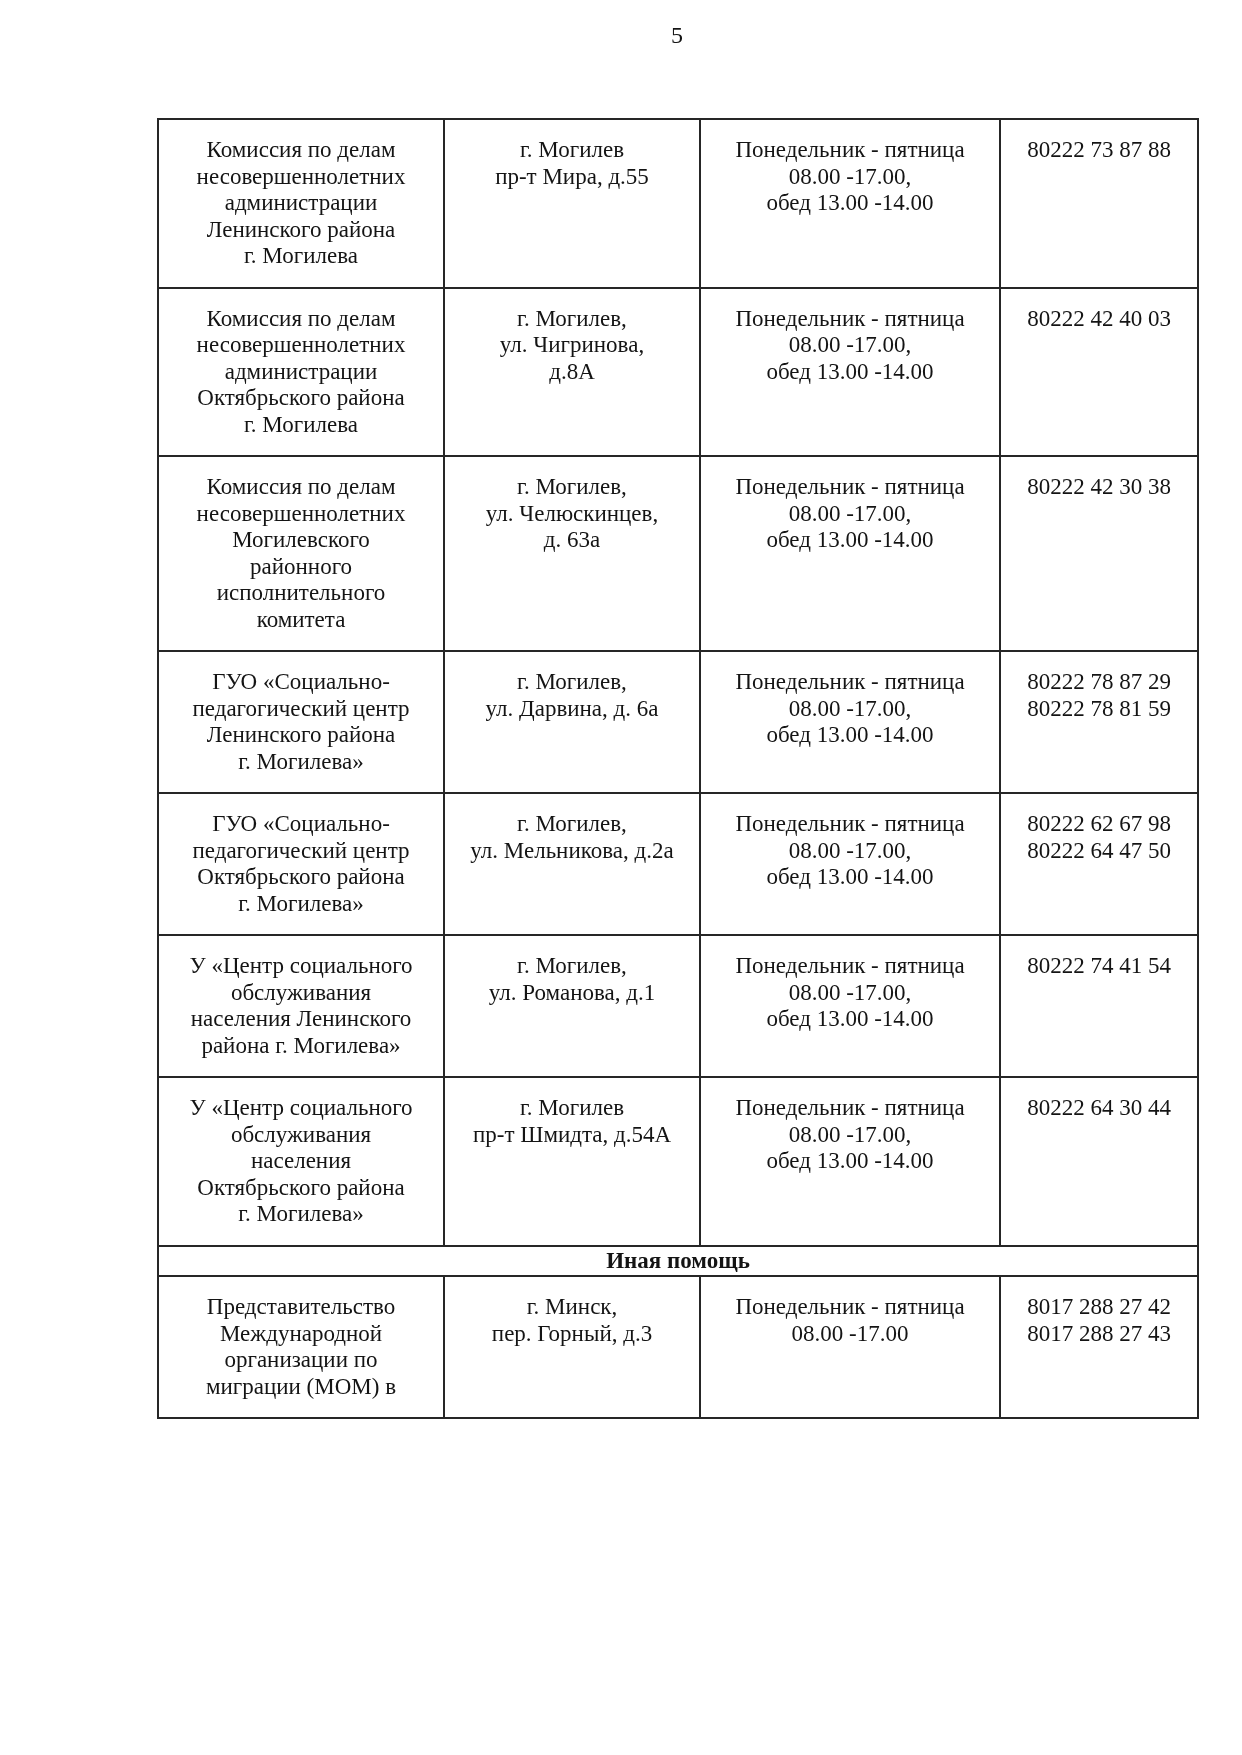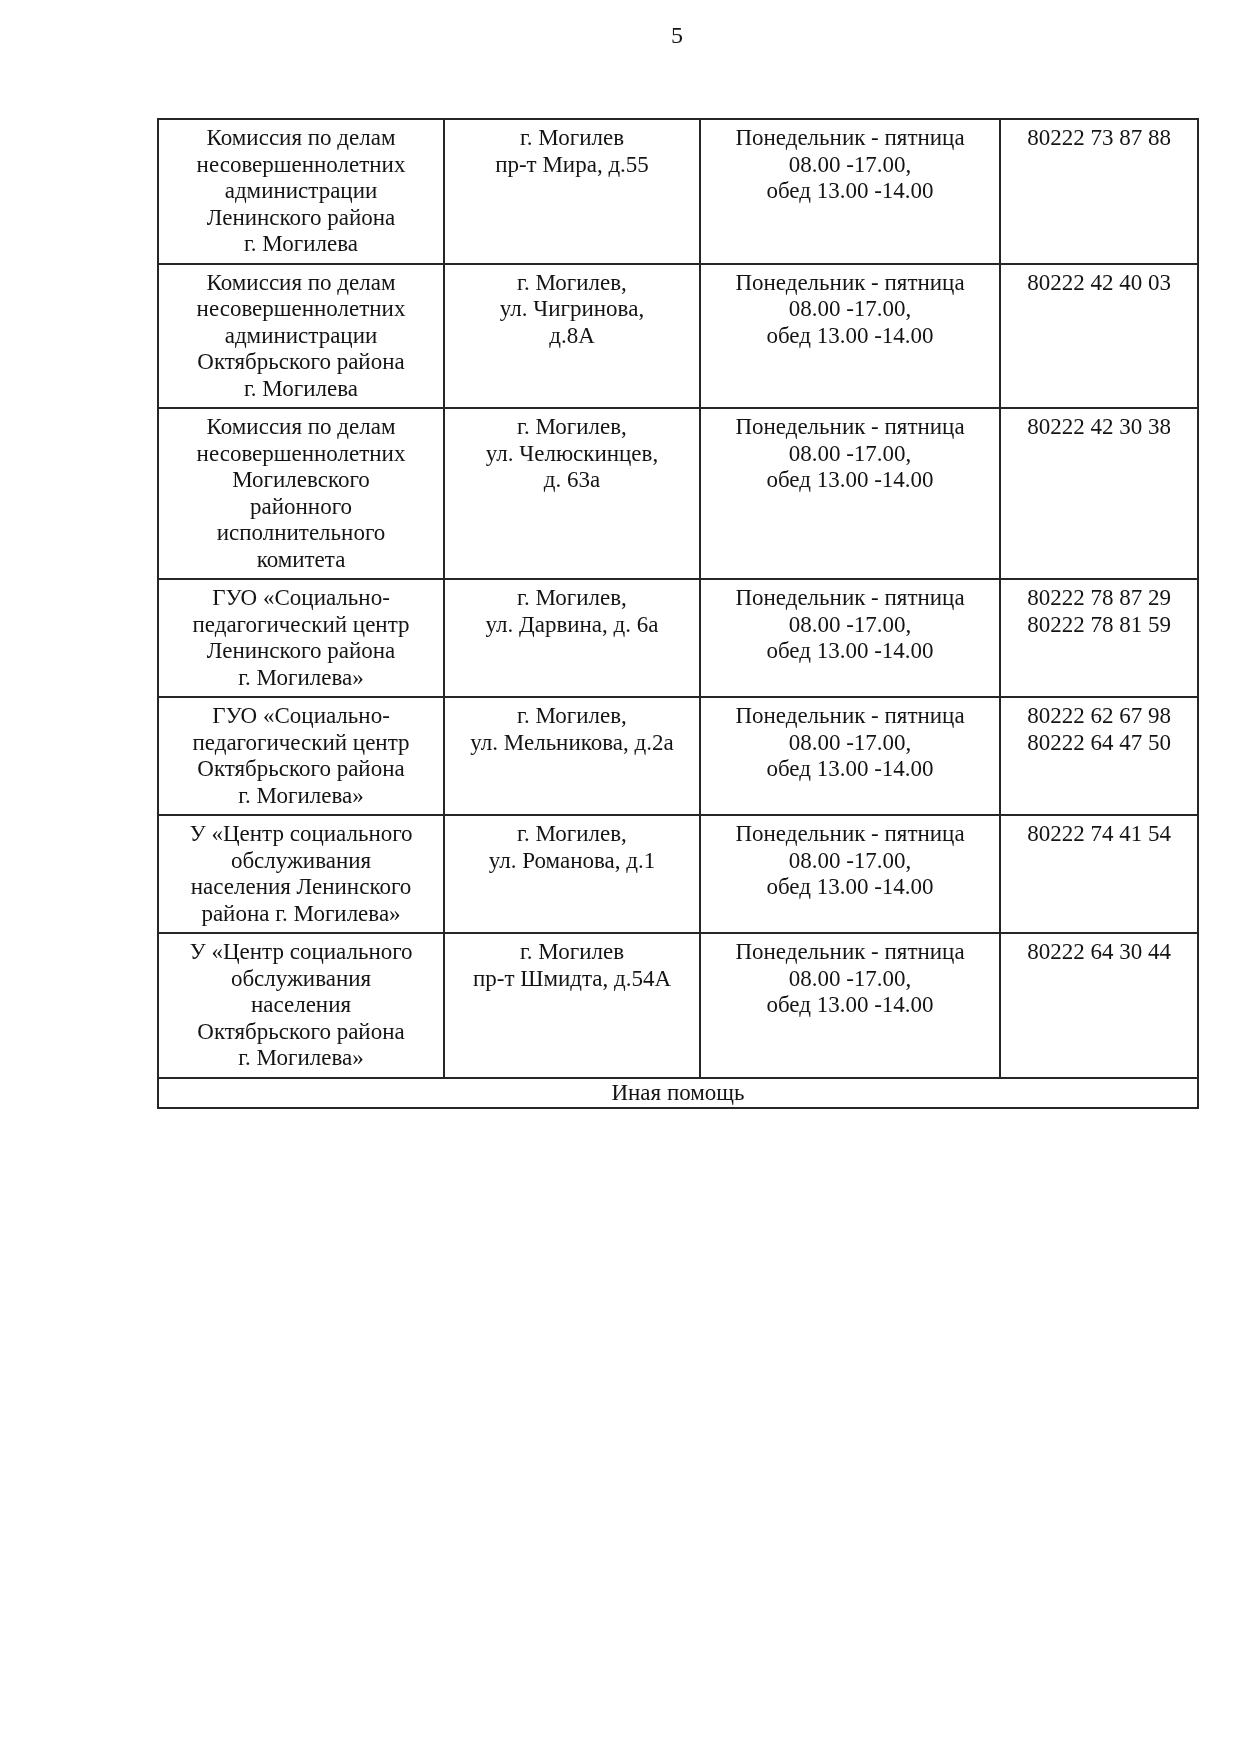--- a/index.html
+++ b/index.html
@@ -28,28 +28,28 @@
     left: 157px;
     top: 118px;
     width: 1040px;
     border-collapse: collapse;
     table-layout: fixed;
   }
   table.contacts td {
     border: 2px solid #262626;
     vertical-align: top;
     text-align: center;
-    padding: 5px 6px;
+    padding: 17px 6px;
     font-size: 23px;
     line-height: 26.5px;
     white-space: pre-line;
     overflow: hidden;
   }
   table.contacts td.section-cell {
-    font-weight: normal;
+    font-weight: bold;
     padding: 1px 12px;
   }
 </style>
 </head>
 <body>
 
 <div class="page-number">5</div>
 
 <table class="contacts">
   <colgroup>
@@ -148,14 +148,26 @@
         <td>г. Могилев
 пр-т Шмидта, д.54А</td>
         <td>Понедельник - пятница
 08.00 -17.00,
 обед 13.00 -14.00</td>
         <td>80222 64 30 44</td>
       </tr>
       <tr>
         <td colspan="4" class="section-cell">Иная помощь</td>
       </tr>
+      <tr>
+        <td>Представительство
+Международной
+организации по
+миграции (МОМ) в</td>
+        <td>г. Минск,
+пер. Горный, д.3</td>
+        <td>Понедельник - пятница
+08.00 -17.00</td>
+        <td>8017 288 27 42
+8017 288 27 43</td>
+      </tr>
     </tbody>
 </table>
 
 </body></html>

